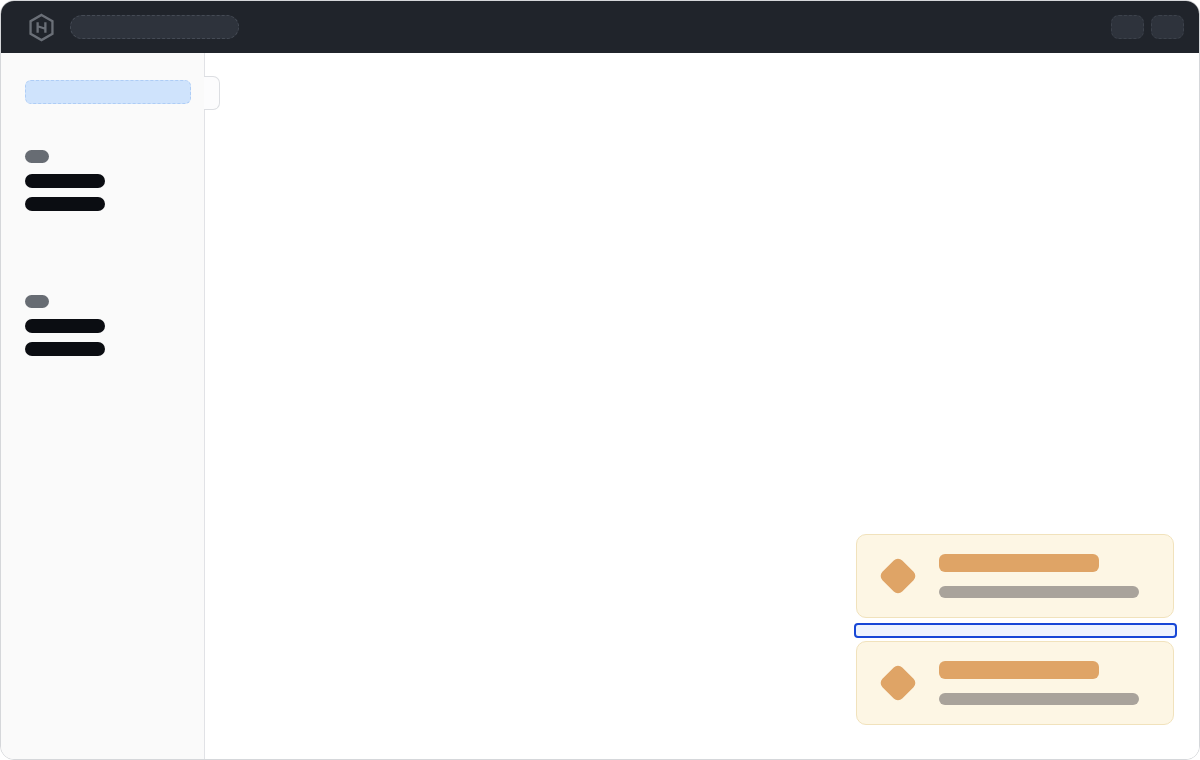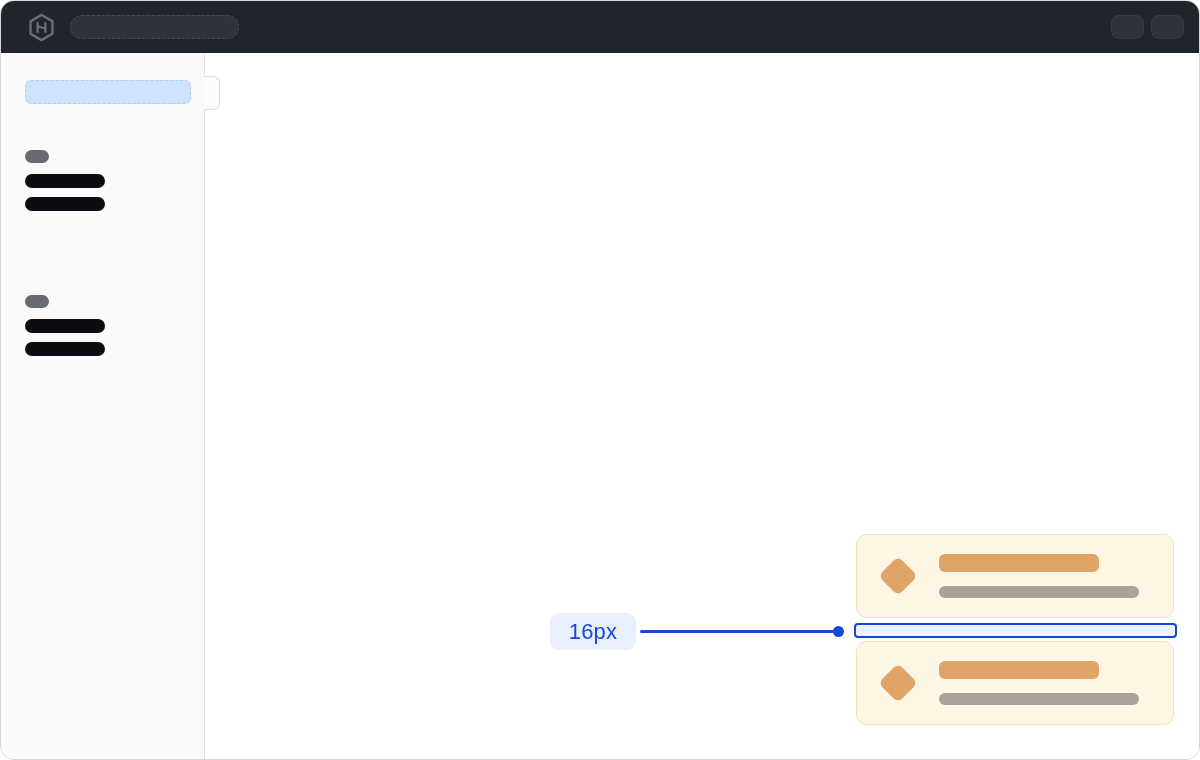--- a/index.html
+++ b/index.html
@@ -95,27 +95,20 @@
 
       <div class="sec2">
         <div class="section-label"></div>
         <div class="nav-bar b1"></div>
         <div class="nav-bar b2"></div>
       </div>
     </div>
 
     <div class="main">
 
-      <div class="annotation">
-        <div class="anno-pill">
-          <span>16px</span>
-        </div>
-        <div class="anno-line"></div>
-        <div class="anno-dot"></div>
-      </div>
 
       <div class="card-stack">
 
         <div class="card">
           <div class="diamond"></div>
           <div class="card-lines">
             <div class="card-title-bar"></div>
             <div class="card-sub-bar"></div>
           </div>
         </div>

